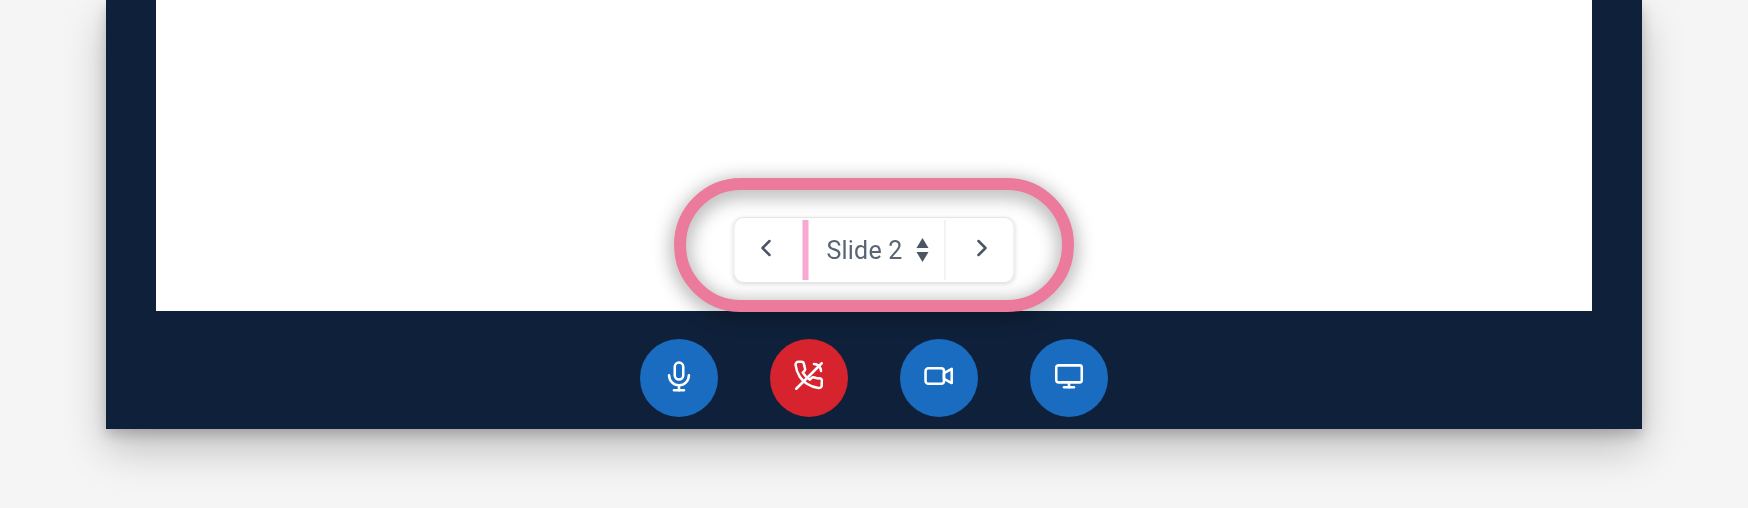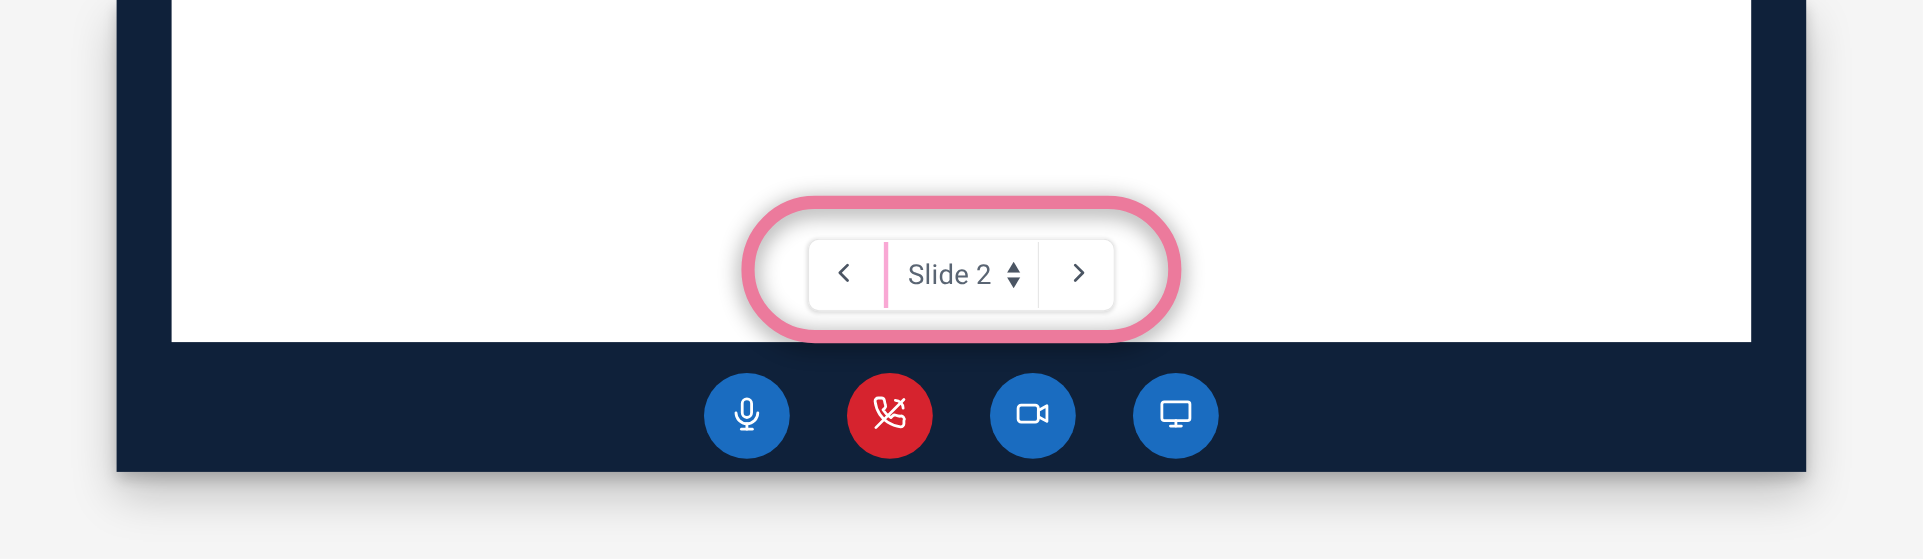--- a/index.html
+++ b/index.html
@@ -70,21 +70,21 @@
     justify-content: center;
     border-radius: 8px;
     cursor: pointer;
   }
   .slide-nav .nav-btn svg { stroke: #4b5563; }
   .slide-nav .slide-select {
     display: flex;
     align-items: center;
     justify-content: center;
     padding: 0 14px 0 18px;
-    border-left: 4px solid #f9a8d4;
+    border-left: 6px solid #f9a8d4;
     border-right: 1px solid #e6e6e6;
     gap: 12px;
     cursor: pointer;
   }
   .slide-label {
     font-size: 25px;
     color: #5a6573;
     user-select: none;
     letter-spacing: 0.2px;
   }

